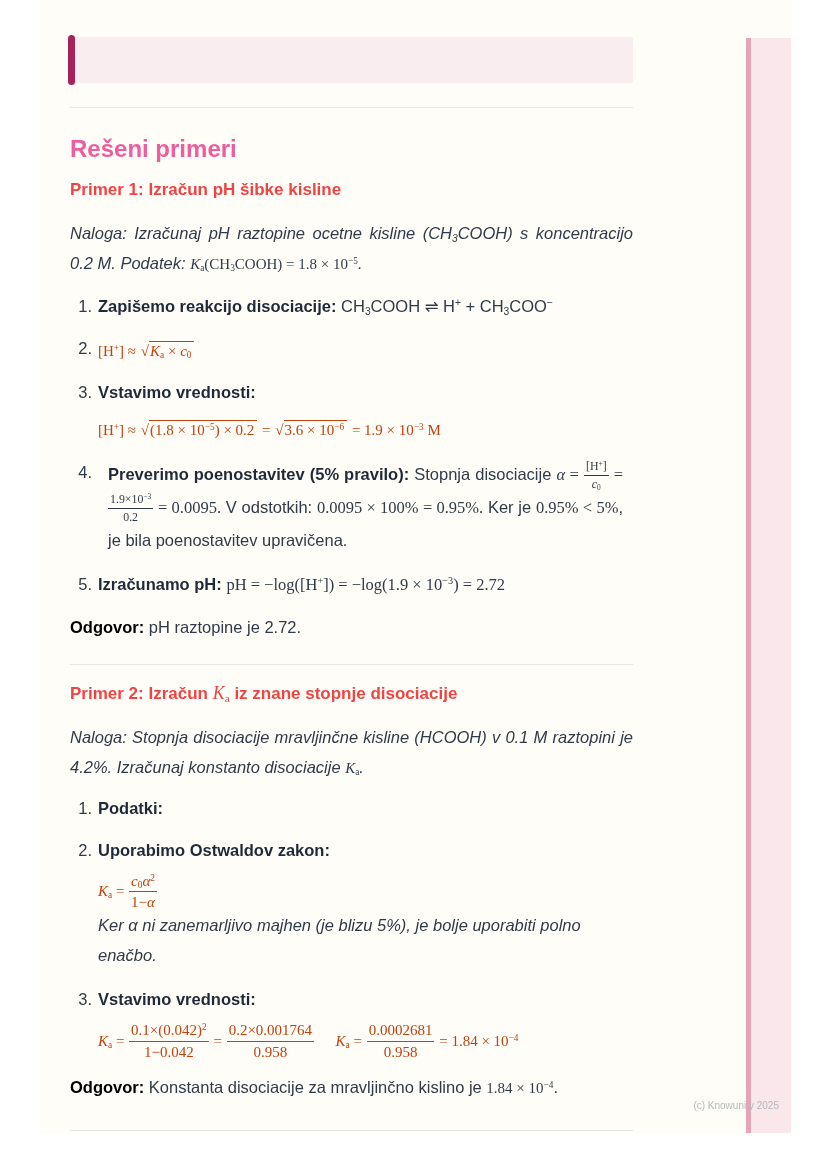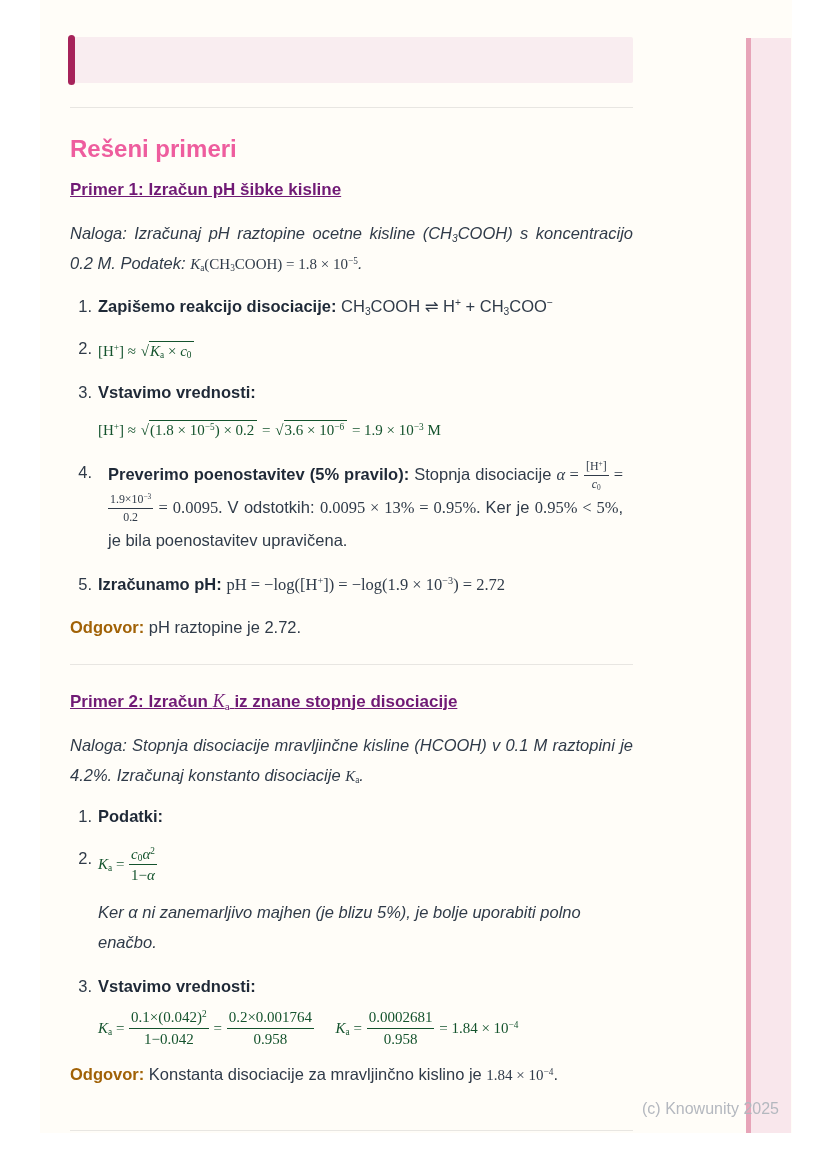--- a/index.html
+++ b/index.html
@@ -13,55 +13,55 @@
   .stripe-light { position: absolute; left: 751px; top: 38px; width: 40px; height: 1095px; background: #f9e7ec; }
   .stripe-dark  { position: absolute; left: 746px; top: 38px; width: 5px;  height: 1095px; background: #e7a4b8; }
   .content { position: relative; width: 563px; margin-left: 30px; }
 
   .banner { position: relative; margin-top: 37px; height: 46px; background: #f9edf0; border-radius: 2px; }
   .banner-bar { position: absolute; left: -2px; top: -2px; width: 7px; height: 50px; background: #a6235a; border-radius: 4px; }
 
   .divider { border: 0; border-top: 1px solid #e8e6e2; margin: 24px 0 0; }
 
   .page-title { margin: 26px 0 0; font-size: 24px; line-height: 30px; font-weight: 700; color: #ee5d9e; }
-  .example-title { margin: 14px 0 0; font-size: 17px; line-height: 24px; font-weight: 700; color: #701a75; text-decoration: underline; }
+  .example-title { margin: 14px 0 0; font-size: 17px; line-height: 24px; font-weight: 700; color: #ef4444; }
   .example-title .math { font-weight: 400; font-size: 18px; }
 
   .math { font-family: "Liberation Serif", "DejaVu Serif", serif; font-style: normal; }
   .task { margin: 16px 0 0; font-style: italic; font-size: 16.5px; line-height: 30px; text-align: justify; }
 
   sup { font-size: 0.62em; vertical-align: 0.55em; line-height: 0; }
   sub { font-size: 0.62em; vertical-align: -0.25em; line-height: 0; }
 
   ol.steps { list-style: none; margin: 14px 0 0; padding: 0 0 0 28px; }
   li.step { position: relative; margin: 0 0 16px; font-size: 16.5px; line-height: 26px; }
   .step-num { position: absolute; left: -26px; width: 20px; text-align: right; color: #303b49; }
   .step-label { font-weight: 700; color: #1f2937; text-align: center; }
   .step-body { margin: 10px; }
   .just { text-align: justify; line-height: 30px; }
 
-  .formula { margin: 9px 0 -4px; font-size: 17px; line-height: 1.9; color: #14532d; }
+  .formula { margin: 9px 0 -4px; font-size: 17px; line-height: 1.9; color: #c2410c; }
   .formula .math, .answer .math, .task .math { font-size: 15px; }
 
   .frac { display: inline-flex; flex-direction: column; align-items: center; vertical-align: middle; font-size: 0.72em; line-height: 1.25; }
   .frac .fnum { border-bottom: 1px solid currentColor; padding: 0 2px 1px; }
   .frac .fden { padding-top: 1px; }
 
   .sqrt { white-space: nowrap; }
   .sqrt .rad { border-top: 1.4px solid currentColor; padding: 1px 3px 0 1px; }
 
   .chem { font-family: "Liberation Sans", "DejaVu Sans", sans-serif; }
 
-  .note { font-style: italic; line-height: 30px; margin-top: 16px; }
+  .note { font-style: italic; line-height: 30px; margin-top: 2px; }
   .gap { display: inline-block; width: 12px; }
 
   .answer { margin: 16px 0 0; font-size: 16.5px; line-height: 26px; }
-  .answer-label { font-weight: 700; color: #a16207; }
-
-  .watermark { position: absolute; top: 1100px; right: 49px; font-size: 16px; color: #b4b8bf; z-index: 3; margin-left: 29px; }
+  .answer-label { font-weight: 700; color: #000000; }
+
+  .watermark { position: absolute; top: 1100px; right: 49px; font-size: 10px; color: #b4b8bf; z-index: 3; margin-left: 29px; }
   .bottom-divider { position: absolute; left: 70px; top: 1130px; width: 563px; border-top: 1px solid #e8e6e2; z-index: 2; }
 </style>
 </head>
 <body>
 
 <div class="page">
   <div class="card">
     <div class="content">
 
       <div class="banner">
@@ -117,61 +117,62 @@
                 <span class="fnum">[H<sup>+</sup>]</span>
                 <span class="fden"><i>c</i><sub>0</sub></span>
               </span>
             <span class="math">=</span>
             <span class="math frac">
                 <span class="fnum">1.9×10<sup>−3</sup></span>
                 <span class="fden">0.2</span>
               </span>
             <span class="math">= 0.0095.</span>
             <span>V odstotkih:</span>
-            <span class="math">0.0095 × 13% = 0.95%.</span>
+            <span class="math">0.0095 × 100% = 0.95%.</span>
             <span>Ker je</span>
             <span class="math">0.95% &lt; 5%</span><span>, je bila poenostavitev upravičena.</span>
           </p>
         </li>
 
         <li class="step">
           <span class="step-num">5.</span>
           <span class="step-label">Izračunamo pH:</span>
           <span class="math">pH = −log([H<sup>+</sup>]) = −log(1.9 × 10<sup>−3</sup>) = 2.72</span>
         </li>
 
       </ol>
 
       <p class="answer">
         <span class="answer-label">Odgovor:</span>
         <span>pH raztopine je 2.72.</span>
       </p>
 
       <hr class="divider">
 
-      <h2 class="example-title" style="margin-top:24px;">
+      <h2 class="example-title" style="margin-top:16px;">
         <span>Primer 2: Izračun</span>
         <span class="math"><i>K</i><sub>a</sub></span>
         <span>iz znane stopnje disociacije</span>
       </h2>
 
       <p class="task">
         <span>Naloga: Stopnja disociacije mravljinčne kisline (HCOOH) v 0.1 M raztopini je 4.2%. Izračunaj konstanto disociacije</span>
         <span class="math"><i>K</i><sub>a</sub></span><span>.</span>
       </p>
 
       <ol class="steps" style="margin-top:12px;">
 
         <li class="step">
           <span class="step-num">1.</span>
           <span class="step-label">Podatki:</span>
         </li>
 
         <li class="step">
           <span class="step-num">2.</span>
+          <span class="step-label">Uporabimo Ostwaldov zakon:</span>
           <div class="formula">
             <span class="math"><i>K</i><sub>a</sub> =</span>
             <span class="math frac">
                 <span class="fnum"><i>c</i><sub>0</sub><i>α</i><sup>2</sup></span>
                 <span class="fden">1−<i>α</i></span>
               </span>
           </div>
           <div class="note">Ker α ni zanemarljivo majhen (je blizu 5%), je bolje uporabiti polno enačbo.</div>
         </li>
 

